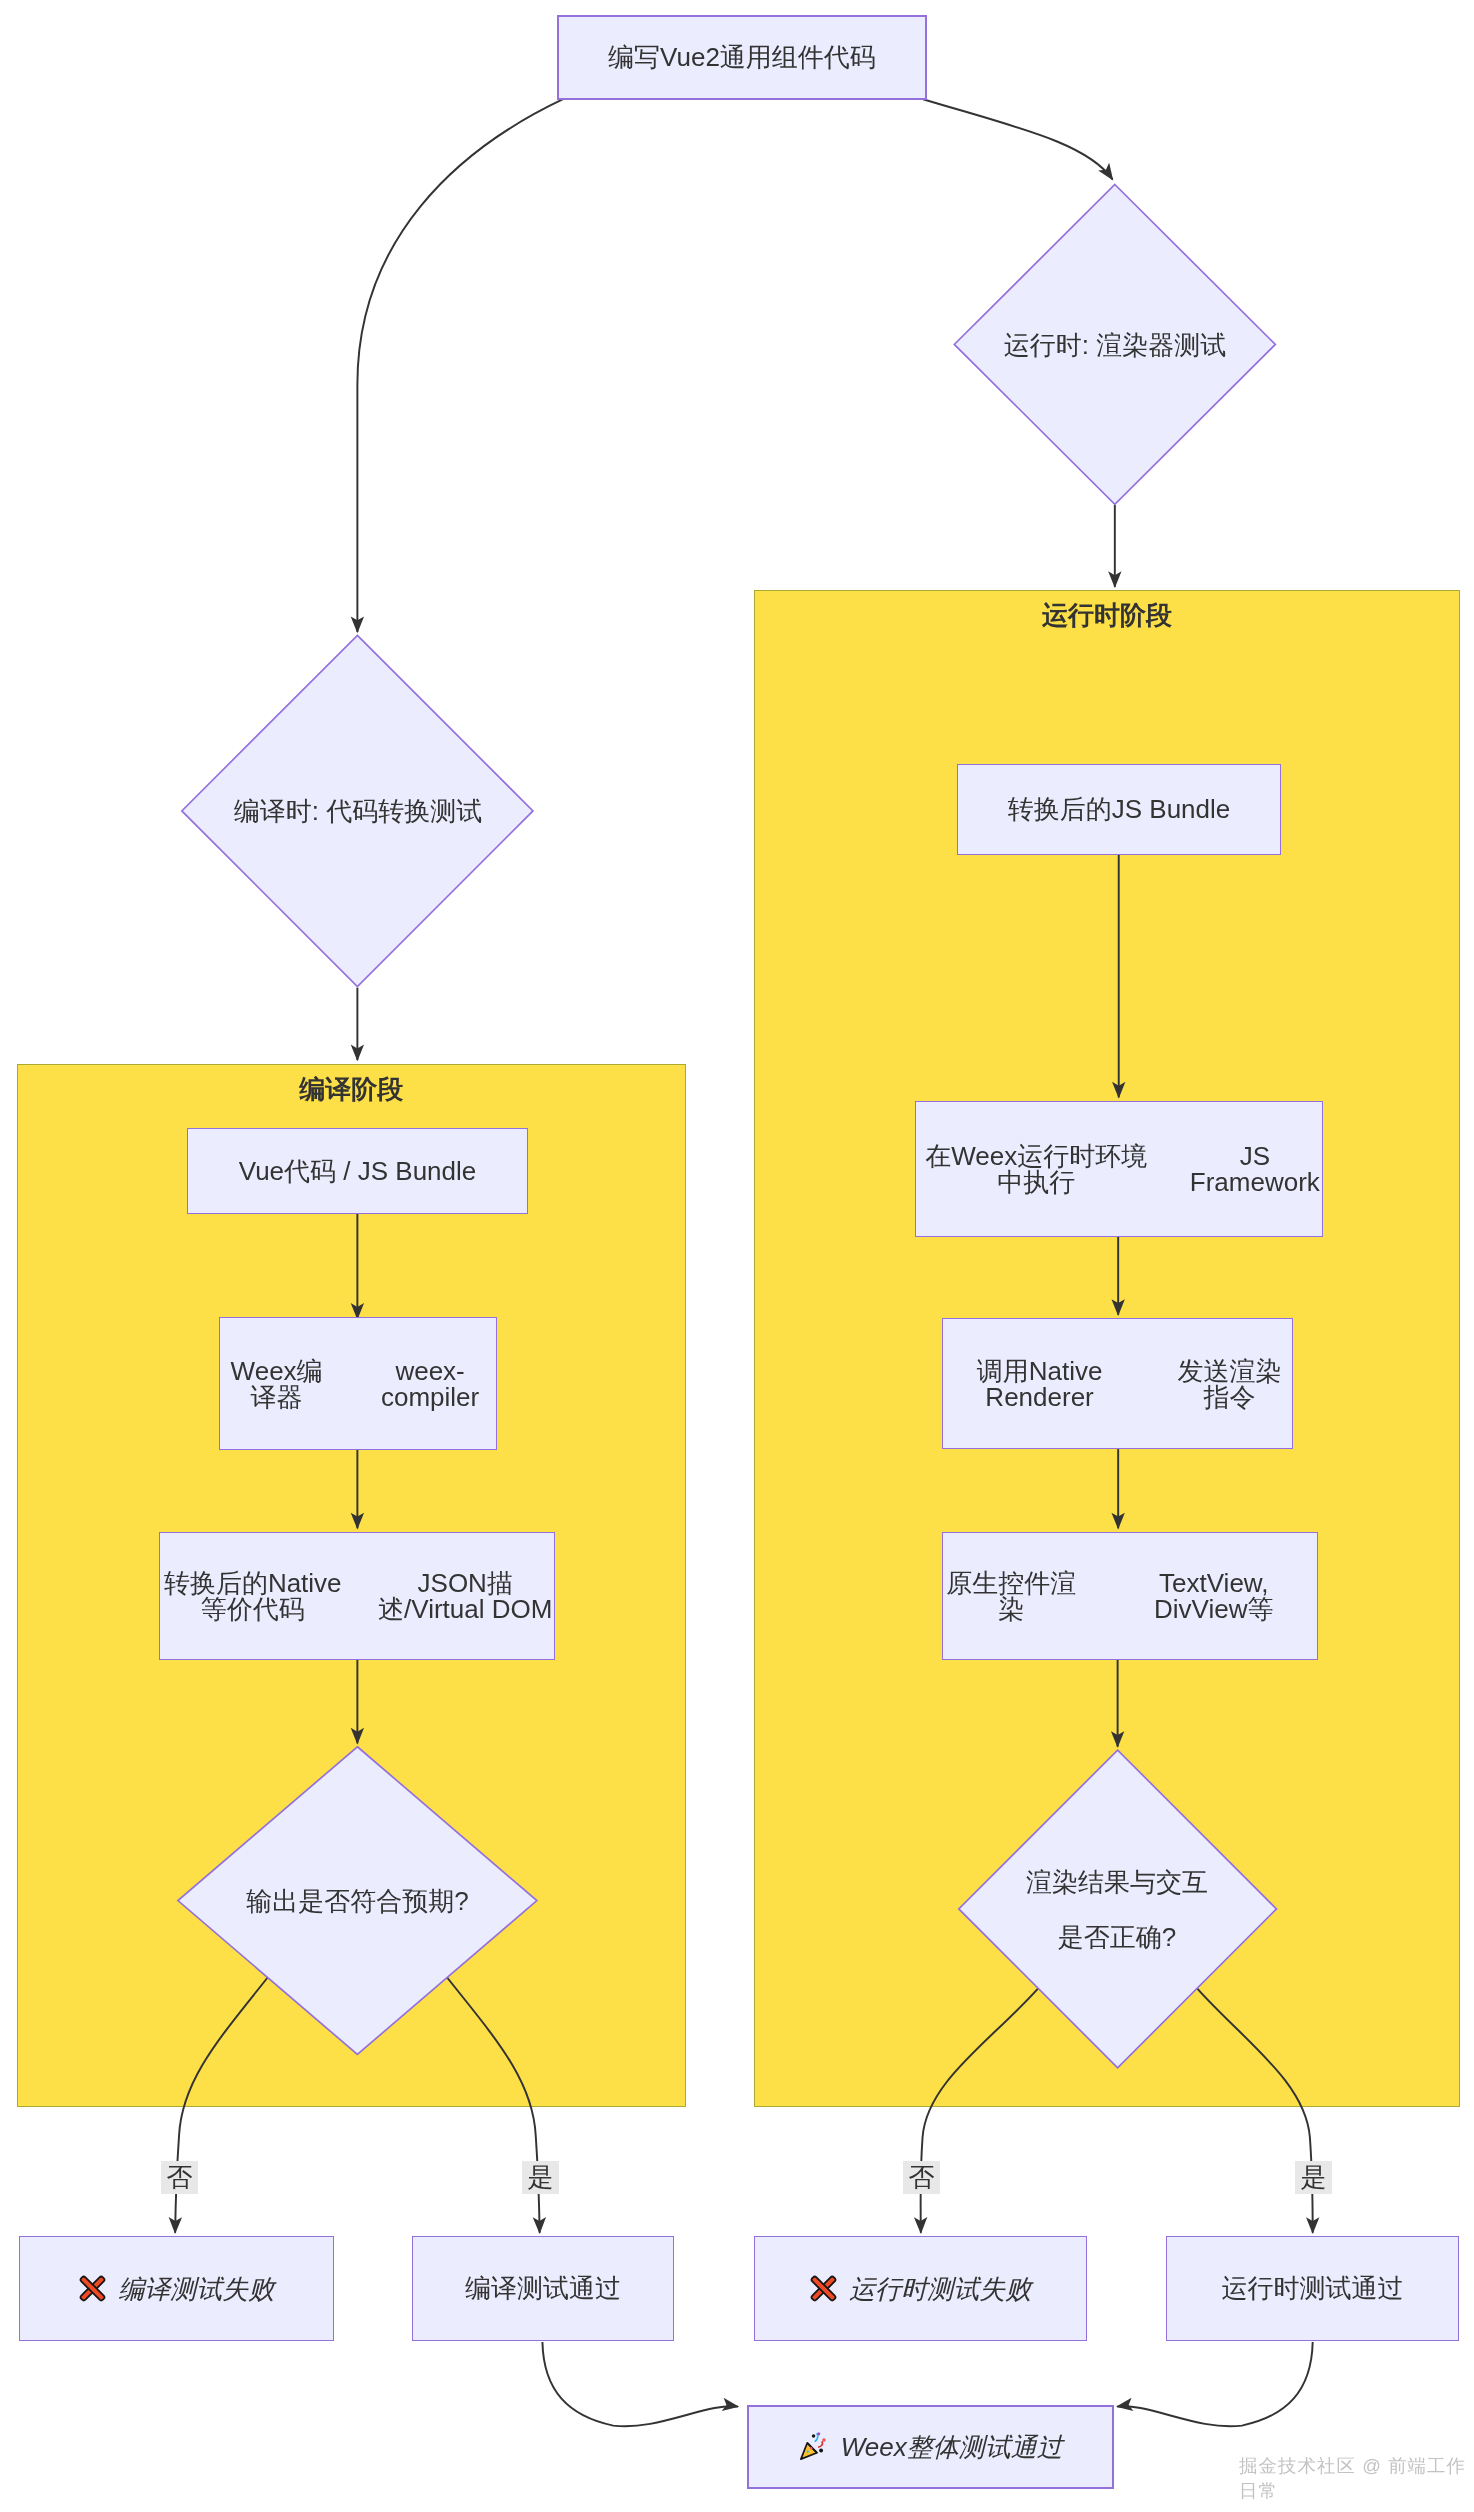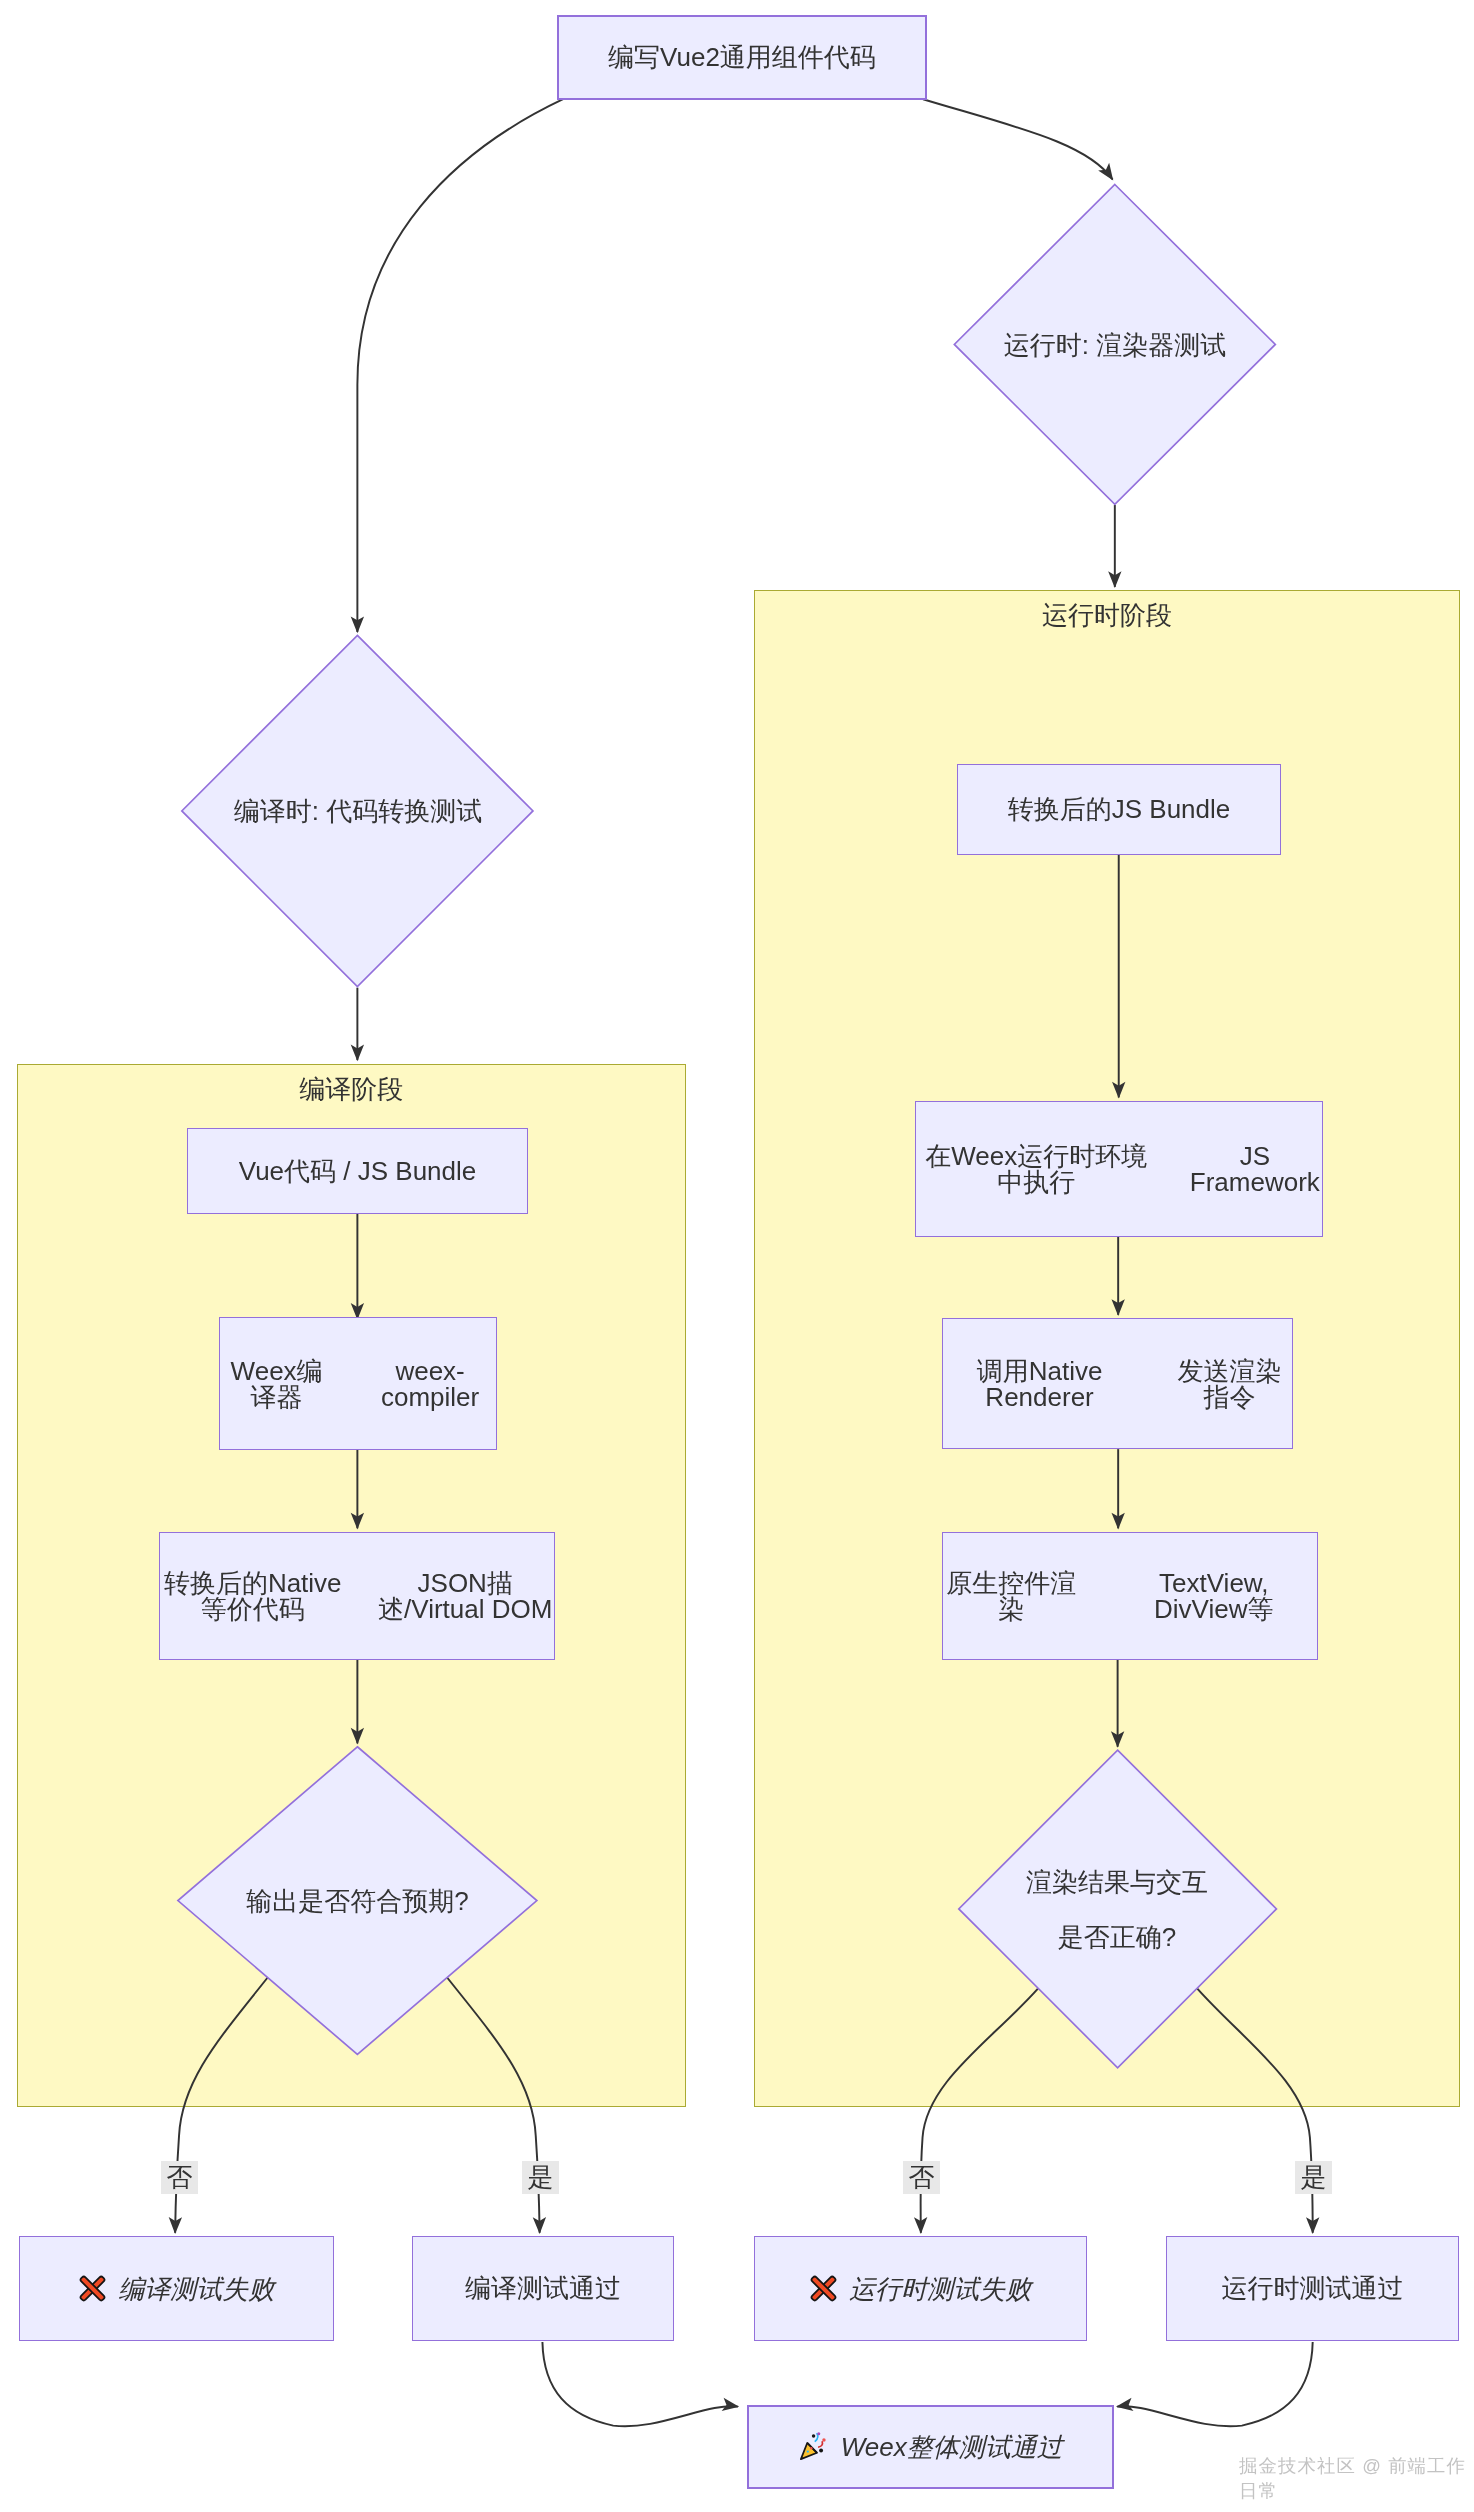--- a/index.html
+++ b/index.html
@@ -1,19 +1,19 @@
 <!DOCTYPE html>
 <html style="font-size:9px"><head>
 <meta charset="utf-8">
 <style>
   html,body{margin:0;padding:0;background:#ffffff;}
   body{font-family:"Liberation Sans","DejaVu Sans",sans-serif;color:#333333;}
   #canvas{position:relative;width:1475px;height:2512px;background:#ffffff;overflow:hidden;}
 
-  .cluster{position:absolute;background:#fef9c3;border:1.7px solid #AAAA33;box-sizing:border-box;z-index:1;}
+  .cluster{position:absolute;background:#fde047;border:1.7px solid #AAAA33;box-sizing:border-box;z-index:1;font-weight:bold;}
   .cluster-title{position:absolute;top:6.7px;left:0;width:100%;text-align:center;font-size:26px;color:#333333;}
 
   #edge-layer{position:absolute;left:0;top:0;z-index:2;pointer-events:none;}
 
   .node{position:absolute;background:#ECECFF;border:1.7px solid #9370DB;box-sizing:border-box;
         display:flex;align-items:center;justify-content:center;z-index:3;
         font-size:26px;color:#333333;text-align:center;}
   .node.thick{border-width:2.2px;}
   .node .stack{display:flex;align-items:center;gap:31px;line-height:1;}
   .node .row{display:flex;align-items:center;gap:12.3px;line-height:1;font-style:italic;}

